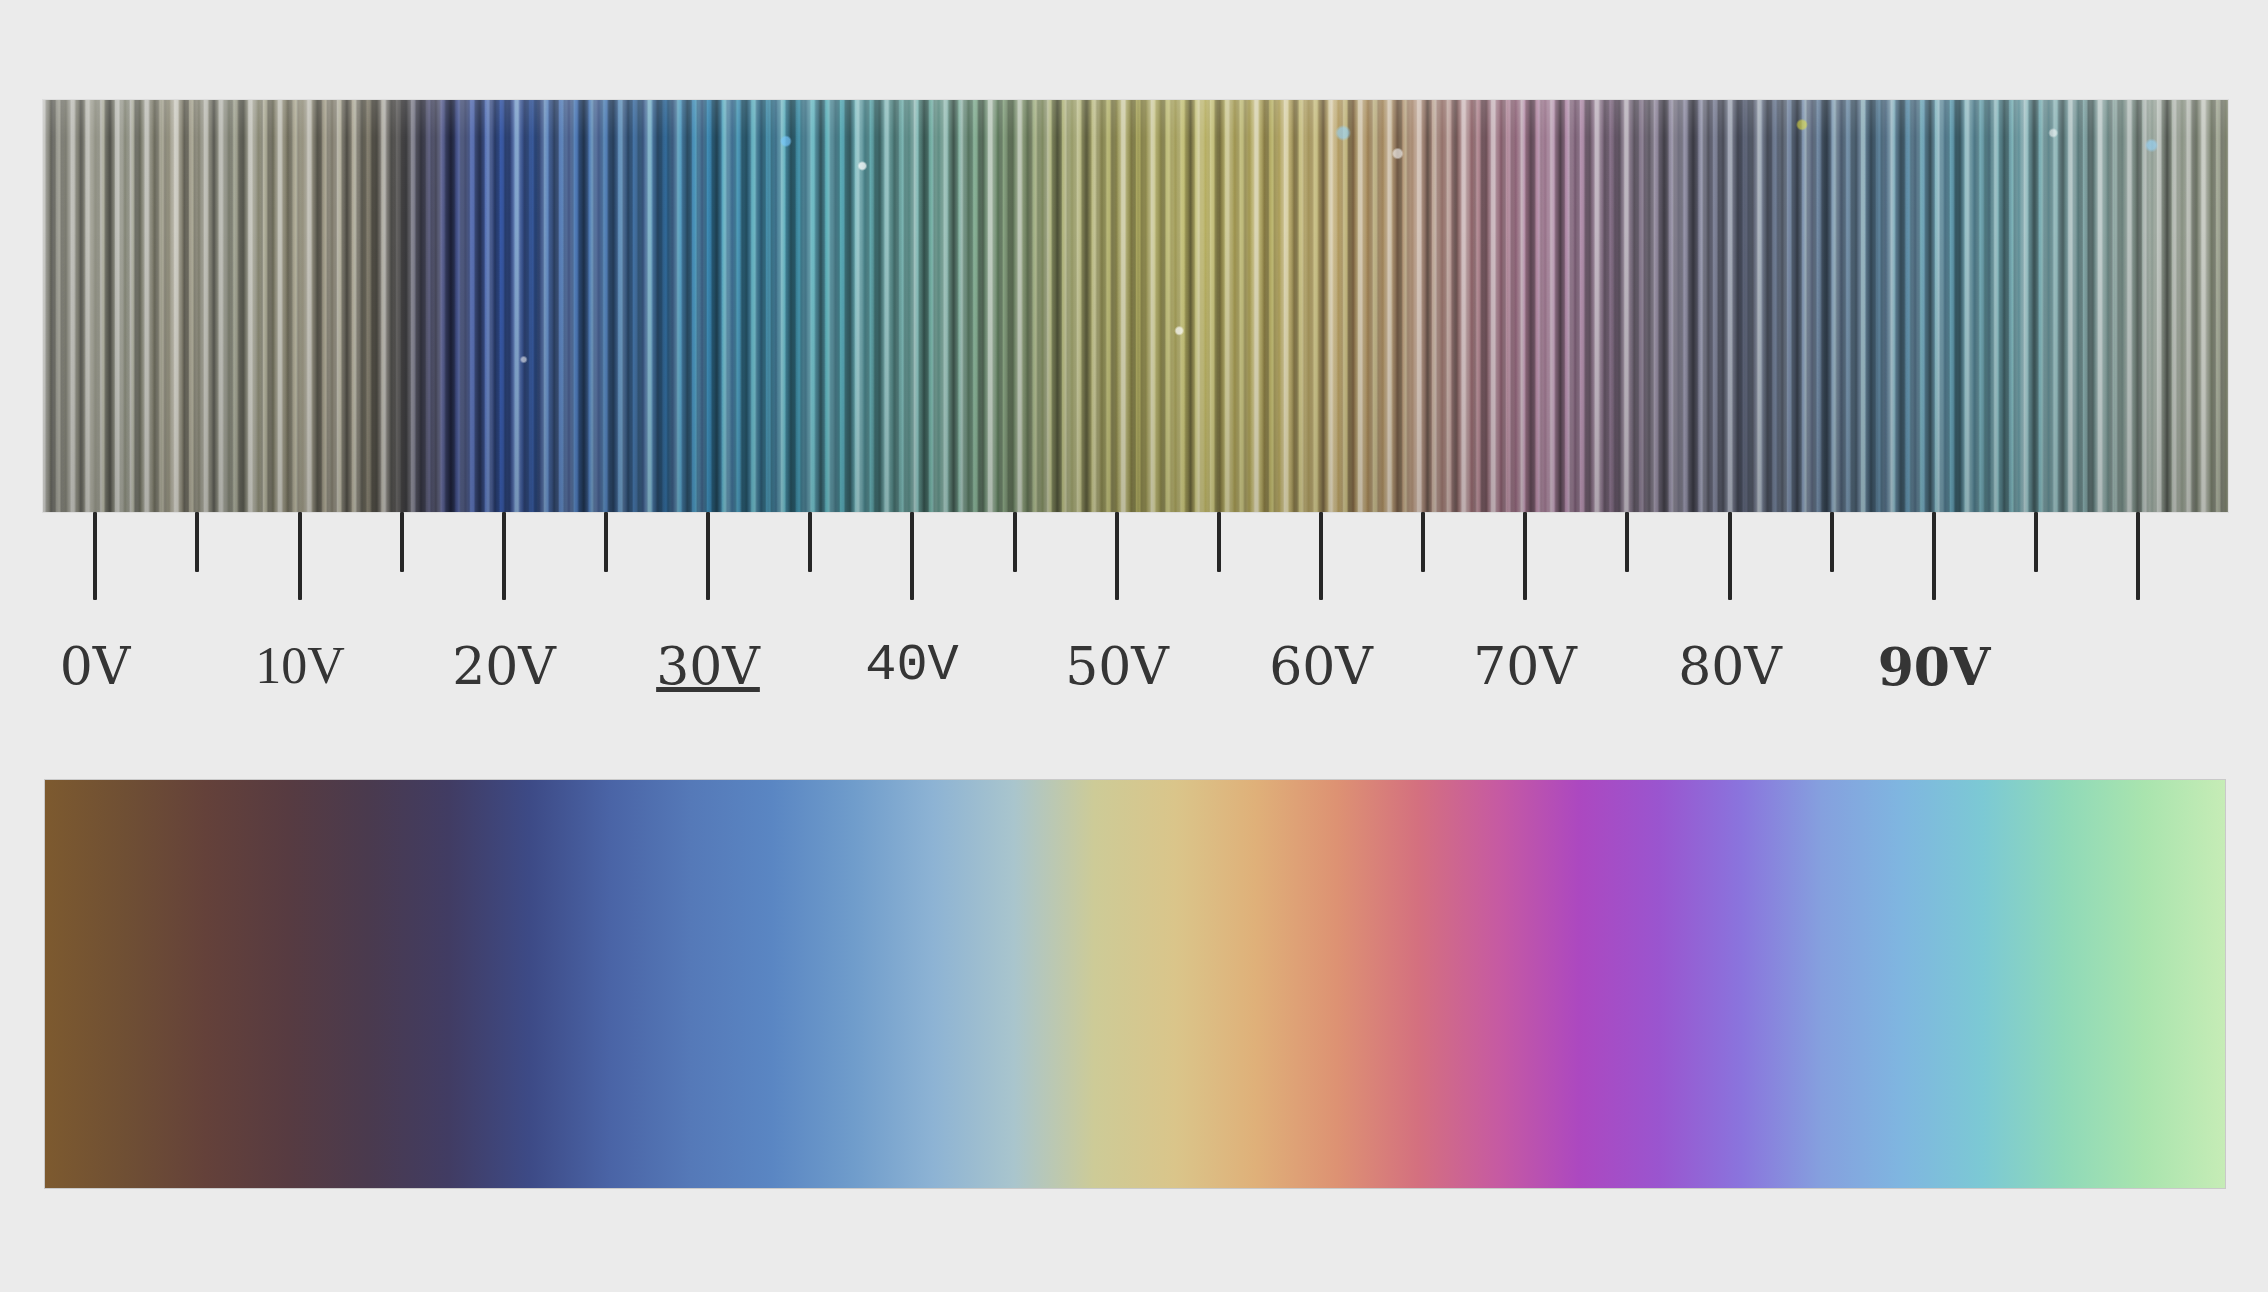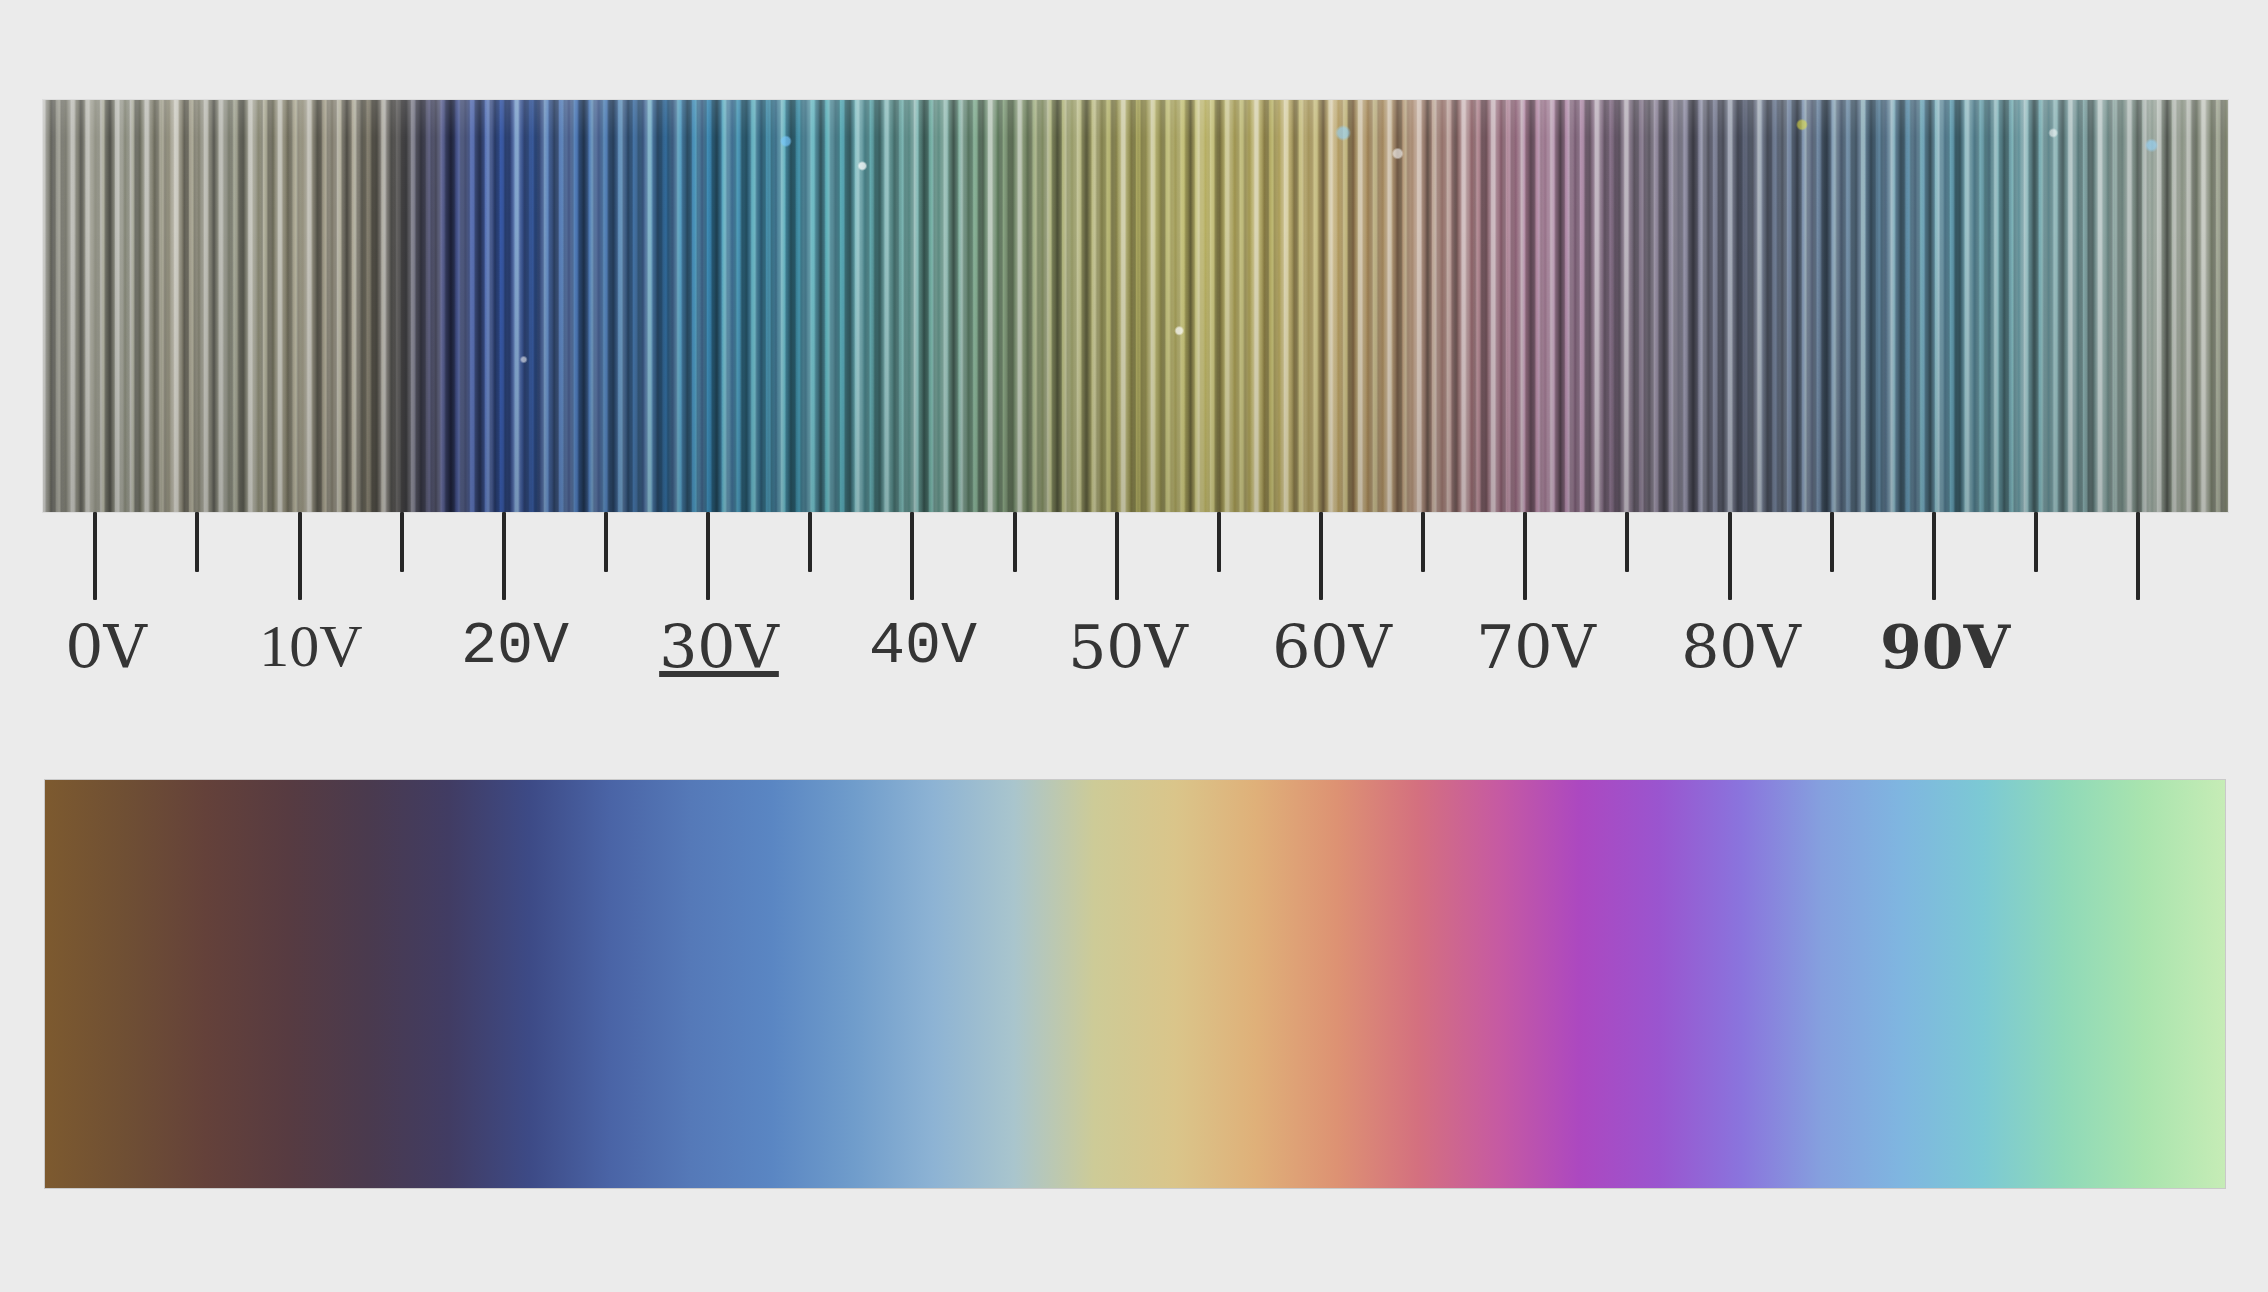--- a/index.html
+++ b/index.html
@@ -146,27 +146,26 @@
   .axis{position:absolute;left:0;top:512px;width:2268px;height:230px;}
   .tick{
     position:absolute; top:0; width:4px;
     background:#262626;
     border-radius:1px;
   }
   .tick.major{height:88px;}
   .tick.minor{height:60px;}
   .tick-label{
     position:absolute;
-    top:100px;
-    font-size:60px;
+    top:124px;
+    font-size:52px;
     color:#353535;
     white-space:nowrap;
     transform:translateX(-50%);
     letter-spacing:0px;
-    margin-left:11px;
   }
 
   
   .cmap-bar{
     position:absolute;
     left:45px; top:780px;
     width:2180px; height:408px;
     box-shadow:0 0 0 1px #c9c9c9;
   }
 </style>
@@ -185,21 +184,21 @@
   </div>
 
   <div class="axis" id="axis">
       <div class="tick major" style="left: 93px;"></div>
       <div class="tick-label" style="left: 95px;">0V</div>
       <div class="tick minor" style="left: 195px;"></div>
       <div class="tick major" style="left: 298px;"></div>
       <div class="tick-label" style="left: 300px; font-family: Liberation Serif, serif;">10V</div>
       <div class="tick minor" style="left: 400px;"></div>
       <div class="tick major" style="left: 502px;"></div>
-      <div class="tick-label" style="left: 504px; font-family: Liberation Mono, monospace;">20V</div>
+      <div class="tick-label" style="left: 504px;">20V</div>
       <div class="tick minor" style="left: 604px;"></div>
       <div class="tick major" style="left: 706px;"></div>
       <div class="tick-label" style="left: 708px; text-decoration: underline;">30V</div>
       <div class="tick minor" style="left: 808px;"></div>
       <div class="tick major" style="left: 910px;"></div>
       <div class="tick-label" style="left: 912px; font-family: Liberation Mono, monospace;">40V</div>
       <div class="tick minor" style="left: 1013px;"></div>
       <div class="tick major" style="left: 1115px;"></div>
       <div class="tick-label" style="left: 1117px;">50V</div>
       <div class="tick minor" style="left: 1217px;"></div>

